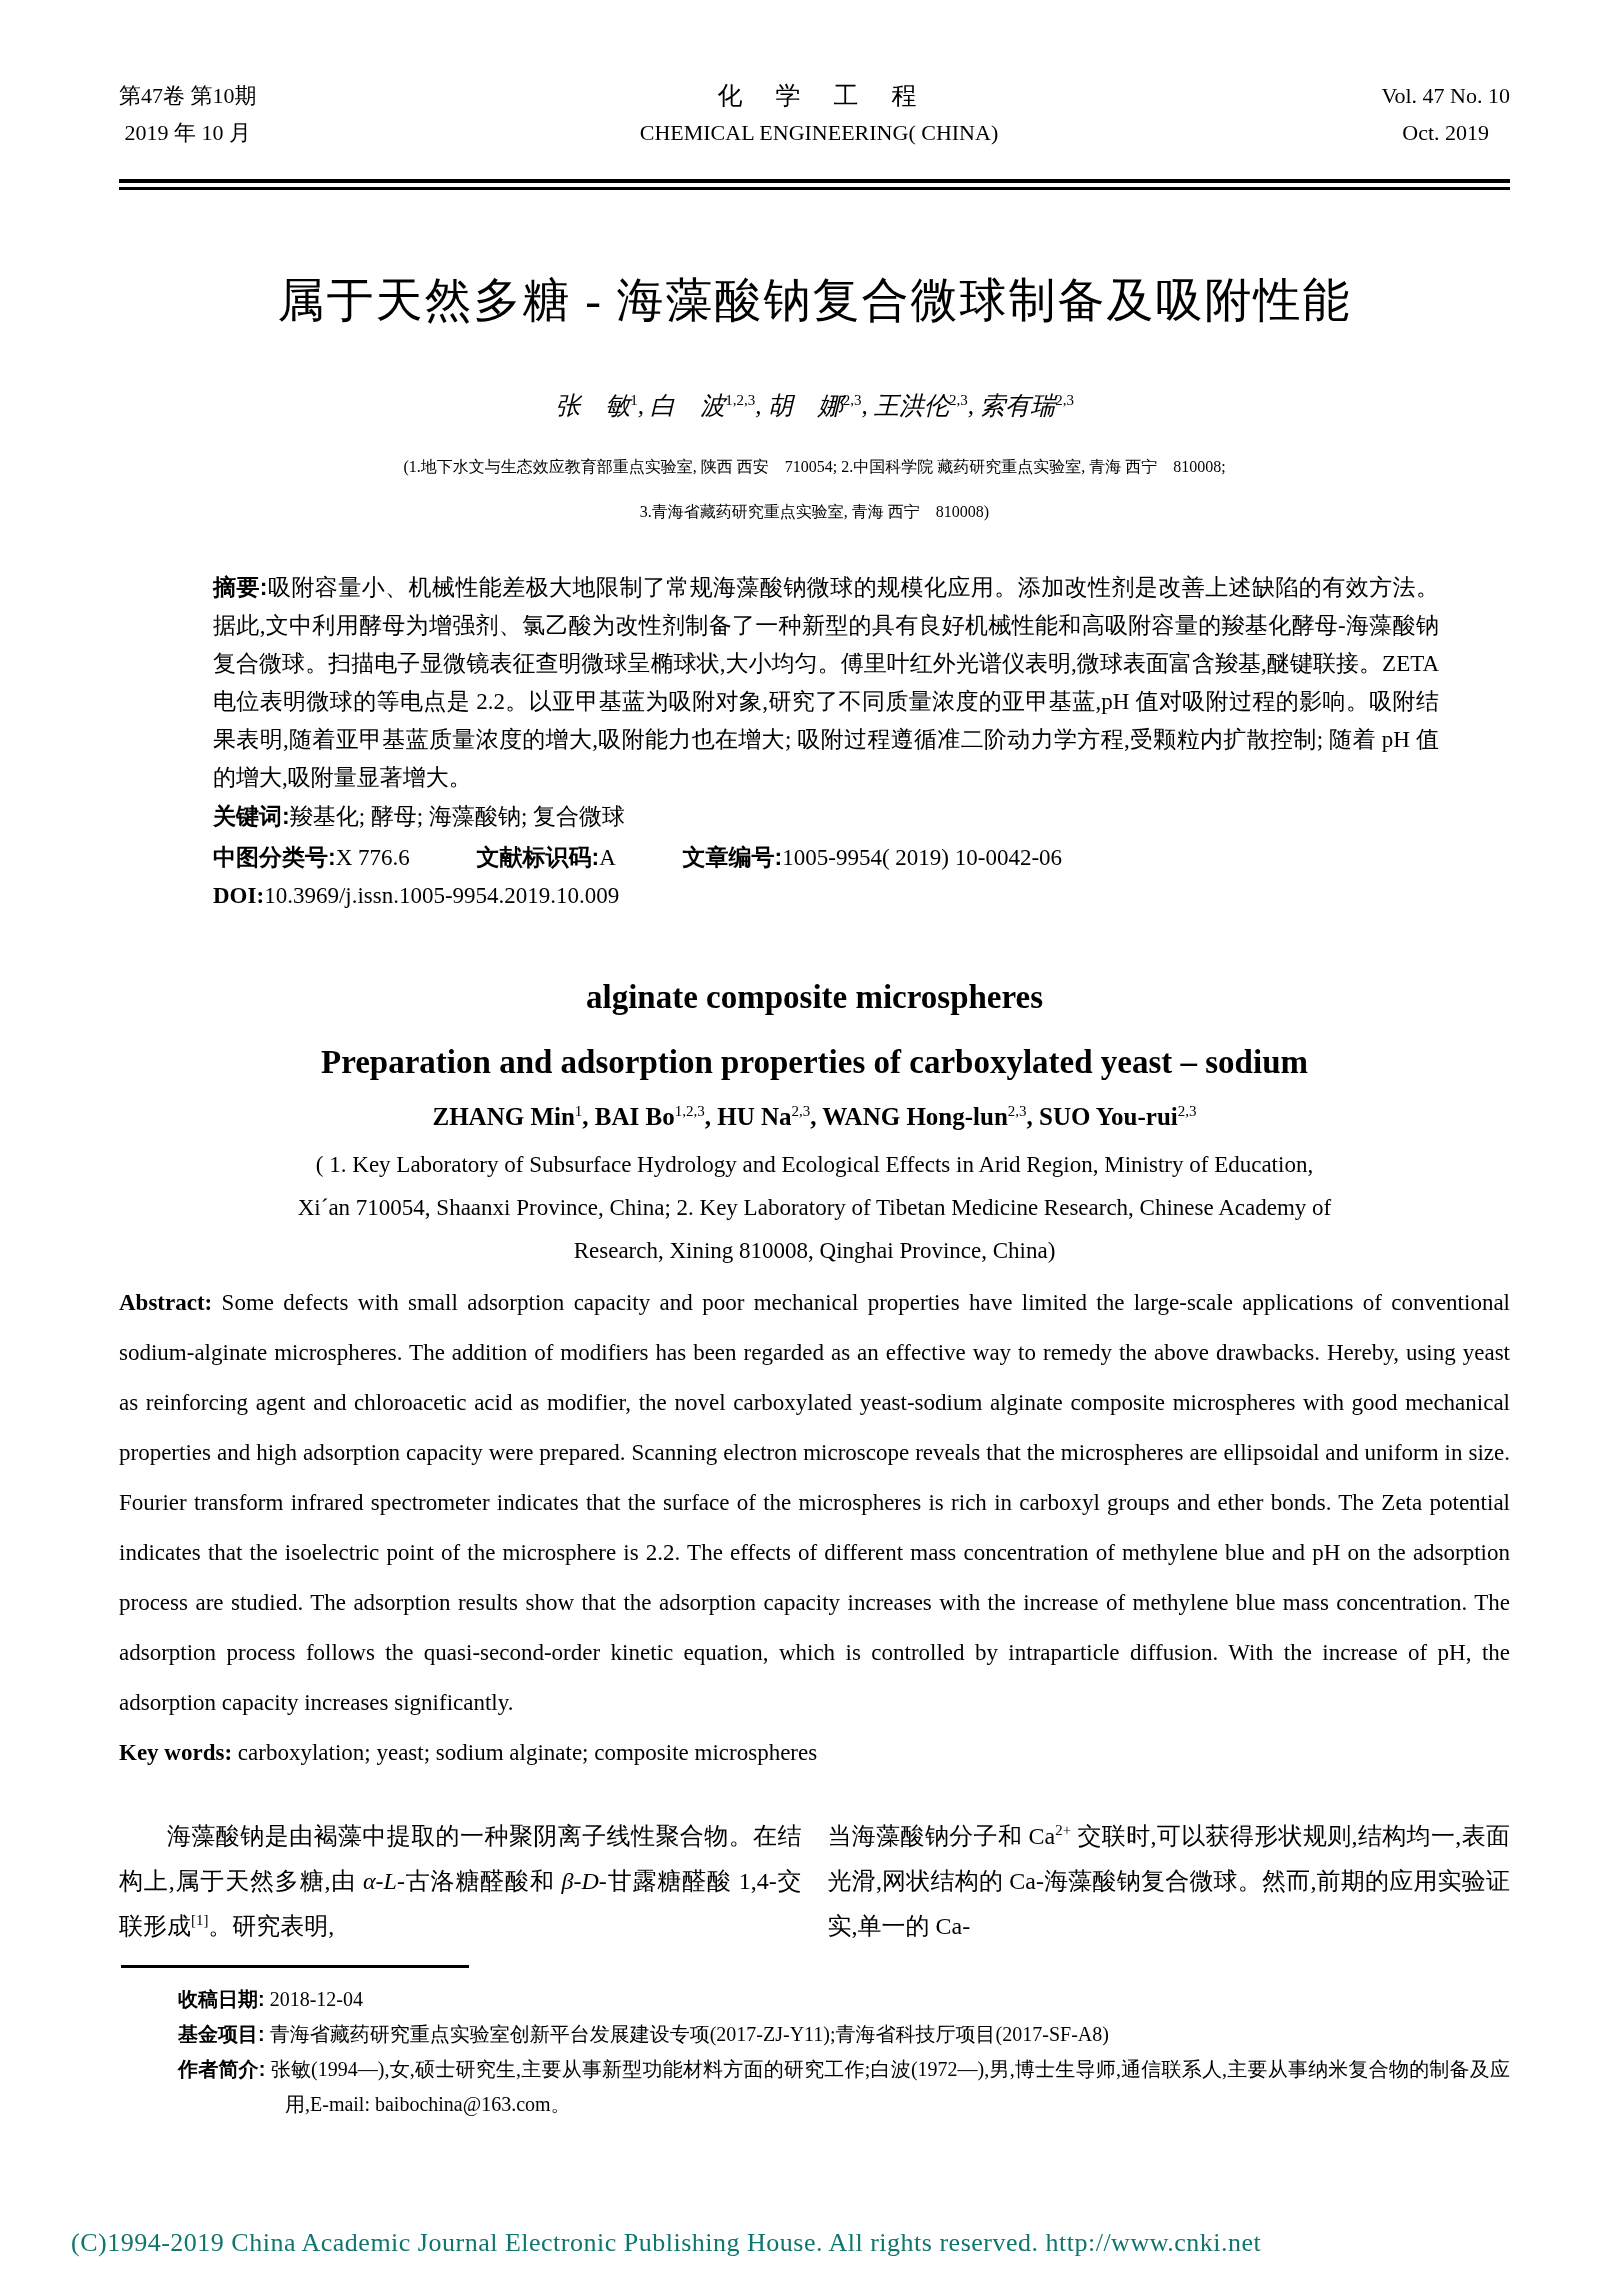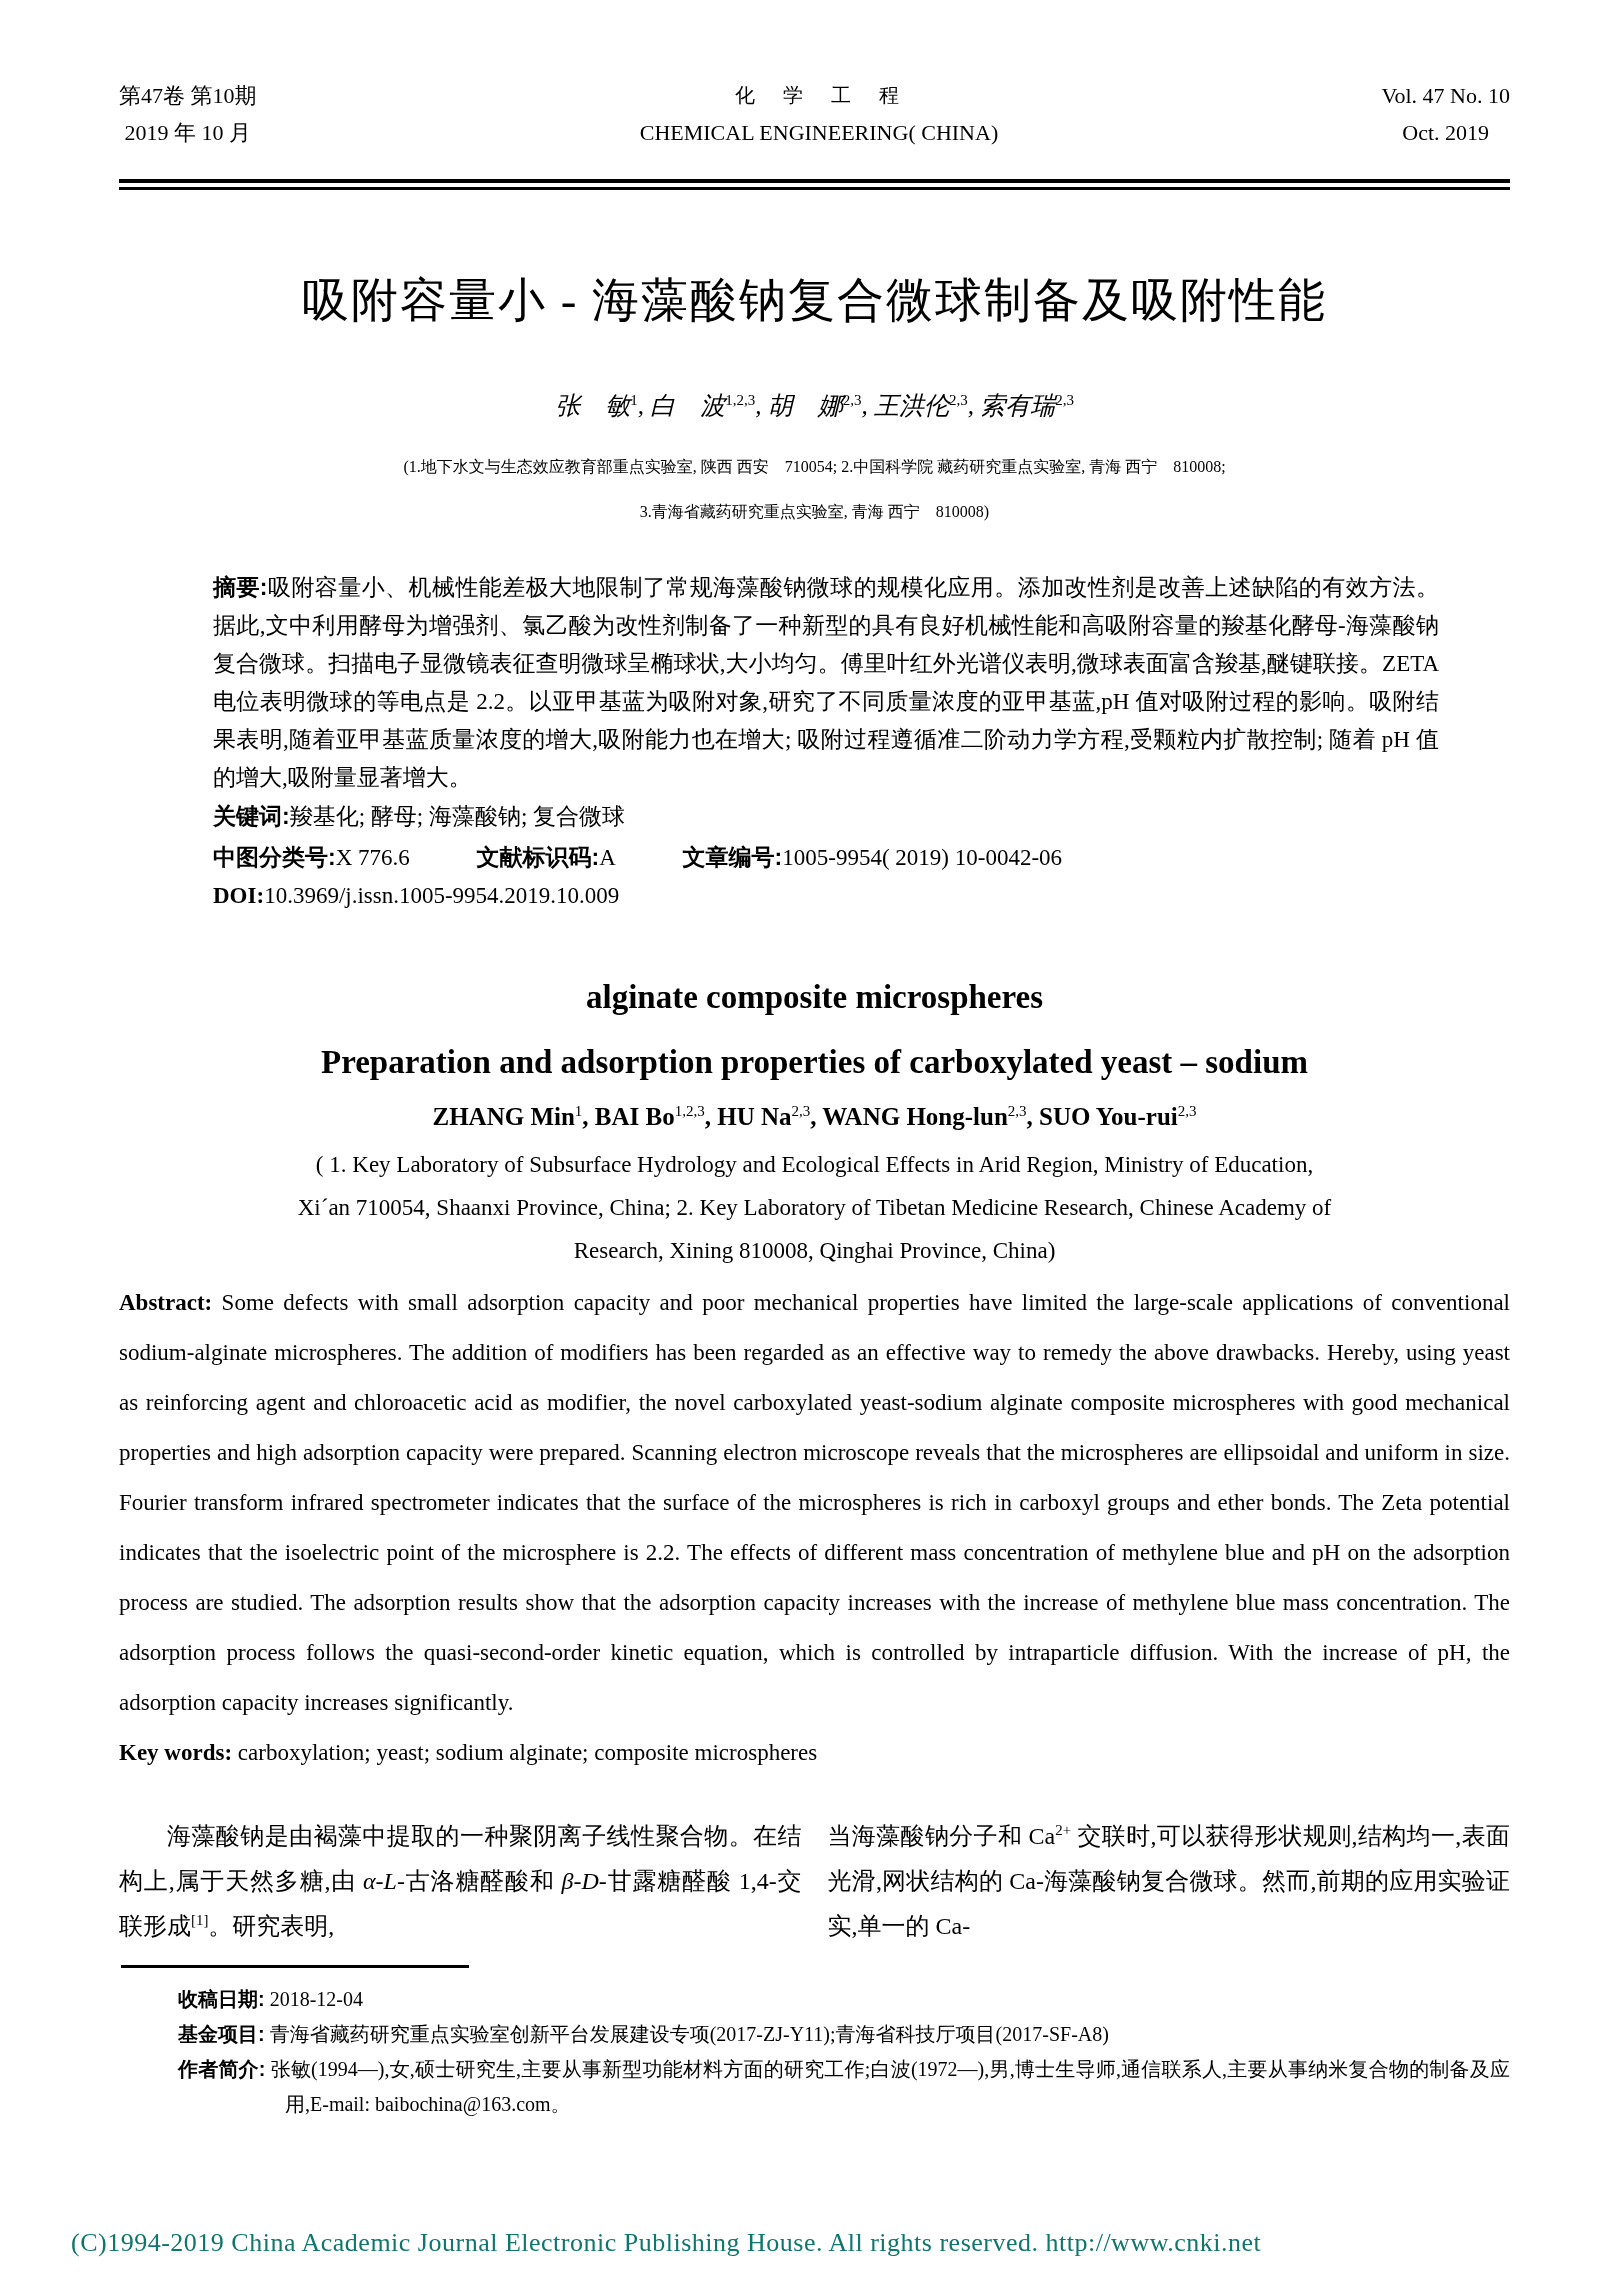--- a/index.html
+++ b/index.html
@@ -6,21 +6,21 @@
   .page{
     width:1623px;height:2284px;position:relative;background:#ffffff;
     box-sizing:border-box;padding:77px 113px 0 119px;color:#000;
     font-family:"Liberation Serif","DejaVu Serif",serif;
     overflow:hidden;
   }
   sup{line-height:0;font-size:0.62em;}
   
   .journal-header{display:flex;justify-content:space-between;align-items:flex-end;font-size:22px;line-height:37px;}
   .jh-col{text-align:center;}
-  .jh-cn-name{font-size:20px;letter-spacing:4px;}
+  .jh-cn-name{font-size:25px;letter-spacing:4px;}
   
   .double-rule{margin-top:28px;height:4px;border-top:4px solid #000;border-bottom:3px solid #000;}
   
   .title-cn{margin:79px 0 0 0;text-align:center;font-size:47px;font-weight:400;letter-spacing:2px;}
   .authors-cn{margin-top:57px;text-align:center;font-size:25px;font-style:italic;}
   .authors-cn sup{font-style:normal;font-size:15px;}
   .affil-cn{margin-top:22px;text-align:center;font-size:16px;line-height:45px;}
   
   .cn-abstract-block{margin:34px 71px 0 94px;font-size:23px;line-height:38px;text-align:justify;}
   .cn-label{font-weight:700;font-family:"Liberation Sans","DejaVu Sans",sans-serif;}
@@ -62,21 +62,21 @@
       <div>CHEMICAL ENGINEERING( CHINA)</div>
     </div>
     <div class="jh-col">
       <div>Vol. 47 No. 10</div>
       <div>Oct.  2019</div>
     </div>
   </div>
 
   <div class="double-rule"></div>
 
-  <h1 class="title-cn">吸附容量小 - 海藻酸钠复合微球制备及吸附性能</h1>
+  <h1 class="title-cn">属于天然多糖 - 海藻酸钠复合微球制备及吸附性能</h1>
 
   <div class="authors-cn"><span>张　敏</span><sup>1</sup><span>, 白　波</span><sup>1,2,3</sup><span>, 胡　娜</span><sup>2,3</sup><span>, 王洪伦</span><sup>2,3</sup><span>, 索有瑞</span><sup>2,3</sup></div>
 
   <div class="affil-cn">
     <div>(1.地下水文与生态效应教育部重点实验室, 陕西 西安　710054; 2.中国科学院 藏药研究重点实验室, 青海 西宁　810008;</div>
     <div>3.青海省藏药研究重点实验室, 青海 西宁　810008)</div>
   </div>
 
   <div class="cn-abstract-block">
     <div><span class="cn-label">摘要:</span><span>吸附容量小、机械性能差极大地限制了常规海藻酸钠微球的规模化应用。添加改性剂是改善上述缺陷的有效方法。据此,文中利用酵母为增强剂、氯乙酸为改性剂制备了一种新型的具有良好机械性能和高吸附容量的羧基化酵母-海藻酸钠复合微球。扫描电子显微镜表征查明微球呈椭球状,大小均匀。傅里叶红外光谱仪表明,微球表面富含羧基,醚键联接。ZETA 电位表明微球的等电点是 2.2。以亚甲基蓝为吸附对象,研究了不同质量浓度的亚甲基蓝,pH 值对吸附过程的影响。吸附结果表明,随着亚甲基蓝质量浓度的增大,吸附能力也在增大; 吸附过程遵循准二阶动力学方程,受颗粒内扩散控制; 随着 pH 值的增大,吸附量显著增大。</span></div>

